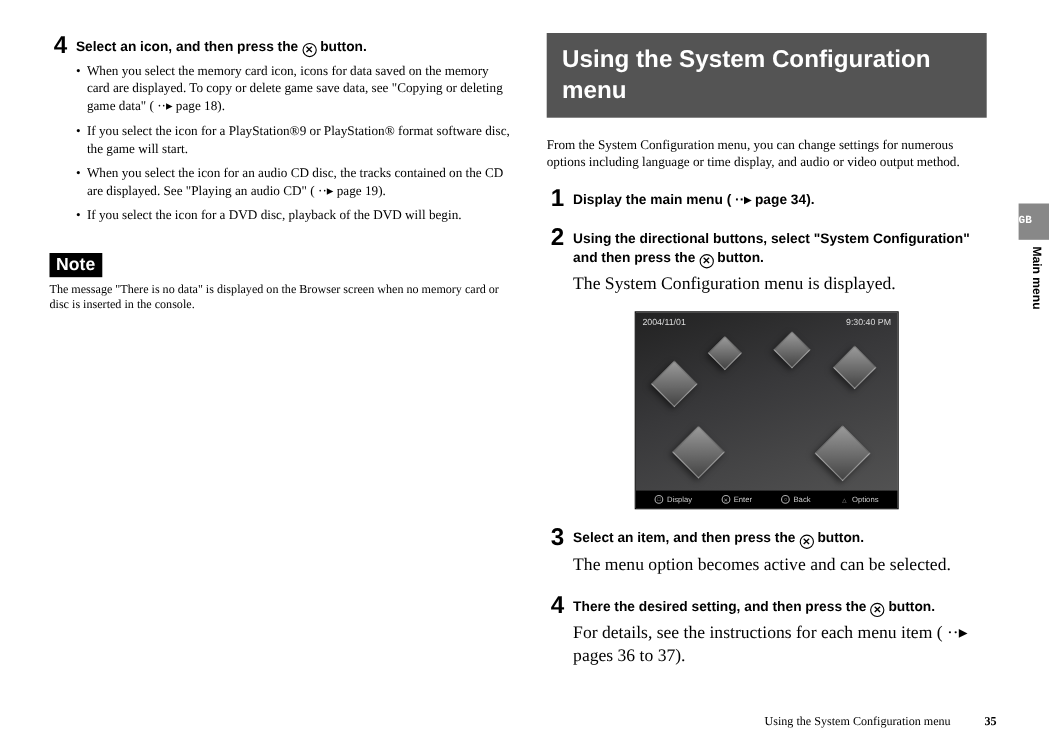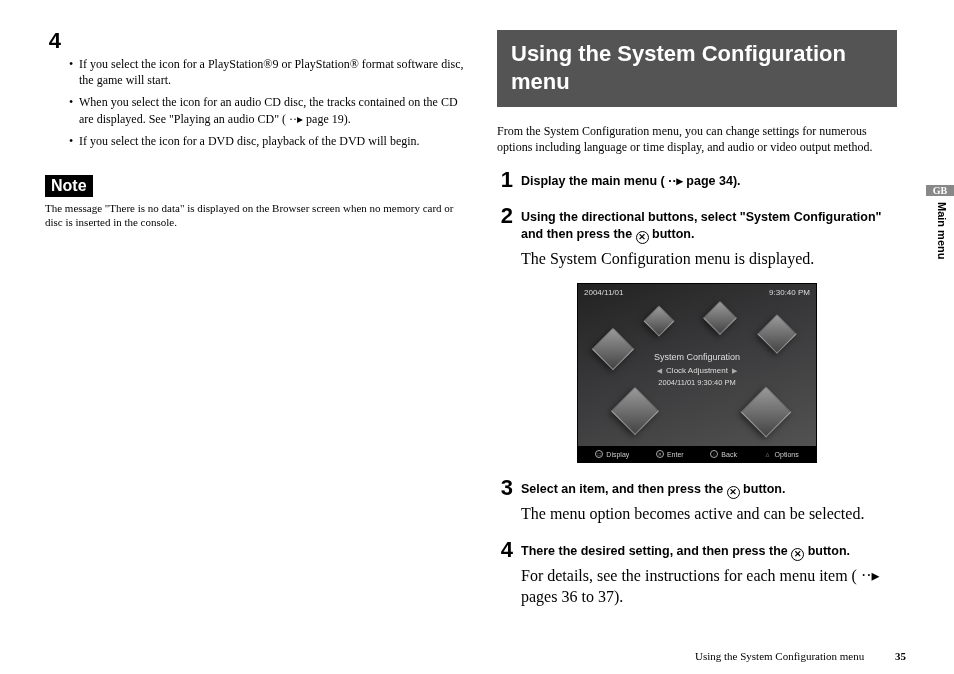--- a/index.html
+++ b/index.html
@@ -110,25 +110,24 @@
   
   .side-tab {
     position: absolute;
     right: 0;
     top: 185px;
     width: 28px;
   }
   .gb-tag {
     background: #888;
     color: #fff;
-    font-family: Liberation Serif, serif;
+    font-family: Liberation Mono, monospace;
     font-weight: bold;
     font-size: 10px;
-    text-align: center;
-    padding: 0 0;
+    padding: 11px 0;
   }
   .section-label {
     writing-mode: vertical-rl;
     font-family: Arial, sans-serif;
     font-weight: bold;
     font-size: 11px;
     margin-top: 6px;
     margin-left: 10px;
   }
 
@@ -217,22 +216,28 @@
 </head>
 <body>
 
 <div class="page-content">
 
   <div class="left-col">
 
     <div class="step-block">
       <div class="step-row">
         <div class="step-num">4</div>
+        <div class="step-title">
+          <span>Select an icon, and then press the </span>
+          <span class="x-btn">✕</span>
+          <span> button.</span>
+        </div>
       </div>
       <ul class="step-bullets">
+        <li>When you select the memory card icon, icons for data saved on the memory card are displayed. To copy or delete game save data, see "Copying or deleting game data" ( ··▸ page 18).</li>
         <li>If you select the icon for a PlayStation®9 or PlayStation® format software disc, the game will start.</li>
         <li>When you select the icon for an audio CD disc, the tracks contained on the CD are displayed. See "Playing an audio CD" ( ··▸ page 19).</li>
         <li>If you select the icon for a DVD disc, playback of the DVD will begin.</li>
       </ul>
     </div>
 
     <div class="note-label">Note</div>
     <div class="note-text">The message "There is no data" is displayed on the Browser screen when no memory card or disc is inserted in the console.</div>
 
   </div>
@@ -267,29 +272,20 @@
         <div class="cube" style="left:20px;top:50px;width:30px;height:30px;"></div>
         <div class="cube" style="left:70px;top:26px;width:22px;height:22px;"></div>
         <div class="cube" style="left:130px;top:22px;width:24px;height:24px;"></div>
         <div class="cube" style="left:185px;top:36px;width:28px;height:28px;"></div>
         <div class="cube" style="left:40px;top:110px;width:34px;height:34px;"></div>
         <div class="cube" style="left:170px;top:110px;width:36px;height:36px;"></div>
       </div>
       <div class="ps2-topbar">
         <span>2004/11/01</span>
         <span>9:30:40 PM</span>
-      </div>
-      <div class="ps2-center">
-        <div>System Configuration</div>
-        <div class="ps2-subline">
-          <span class="tri">◀</span>
-          <span>Clock Adjustment</span>
-          <span class="tri">▶</span>
-        </div>
-        <div class="ps2-dt">2004/11/01   9:30:40 PM</div>
       </div>
       <div class="ps2-footbar">
         <span>
             <span class="micon">□</span>
             <span>Display</span>
           </span>
         <span>
             <span class="micon">✕</span>
             <span>Enter</span>
           </span>

